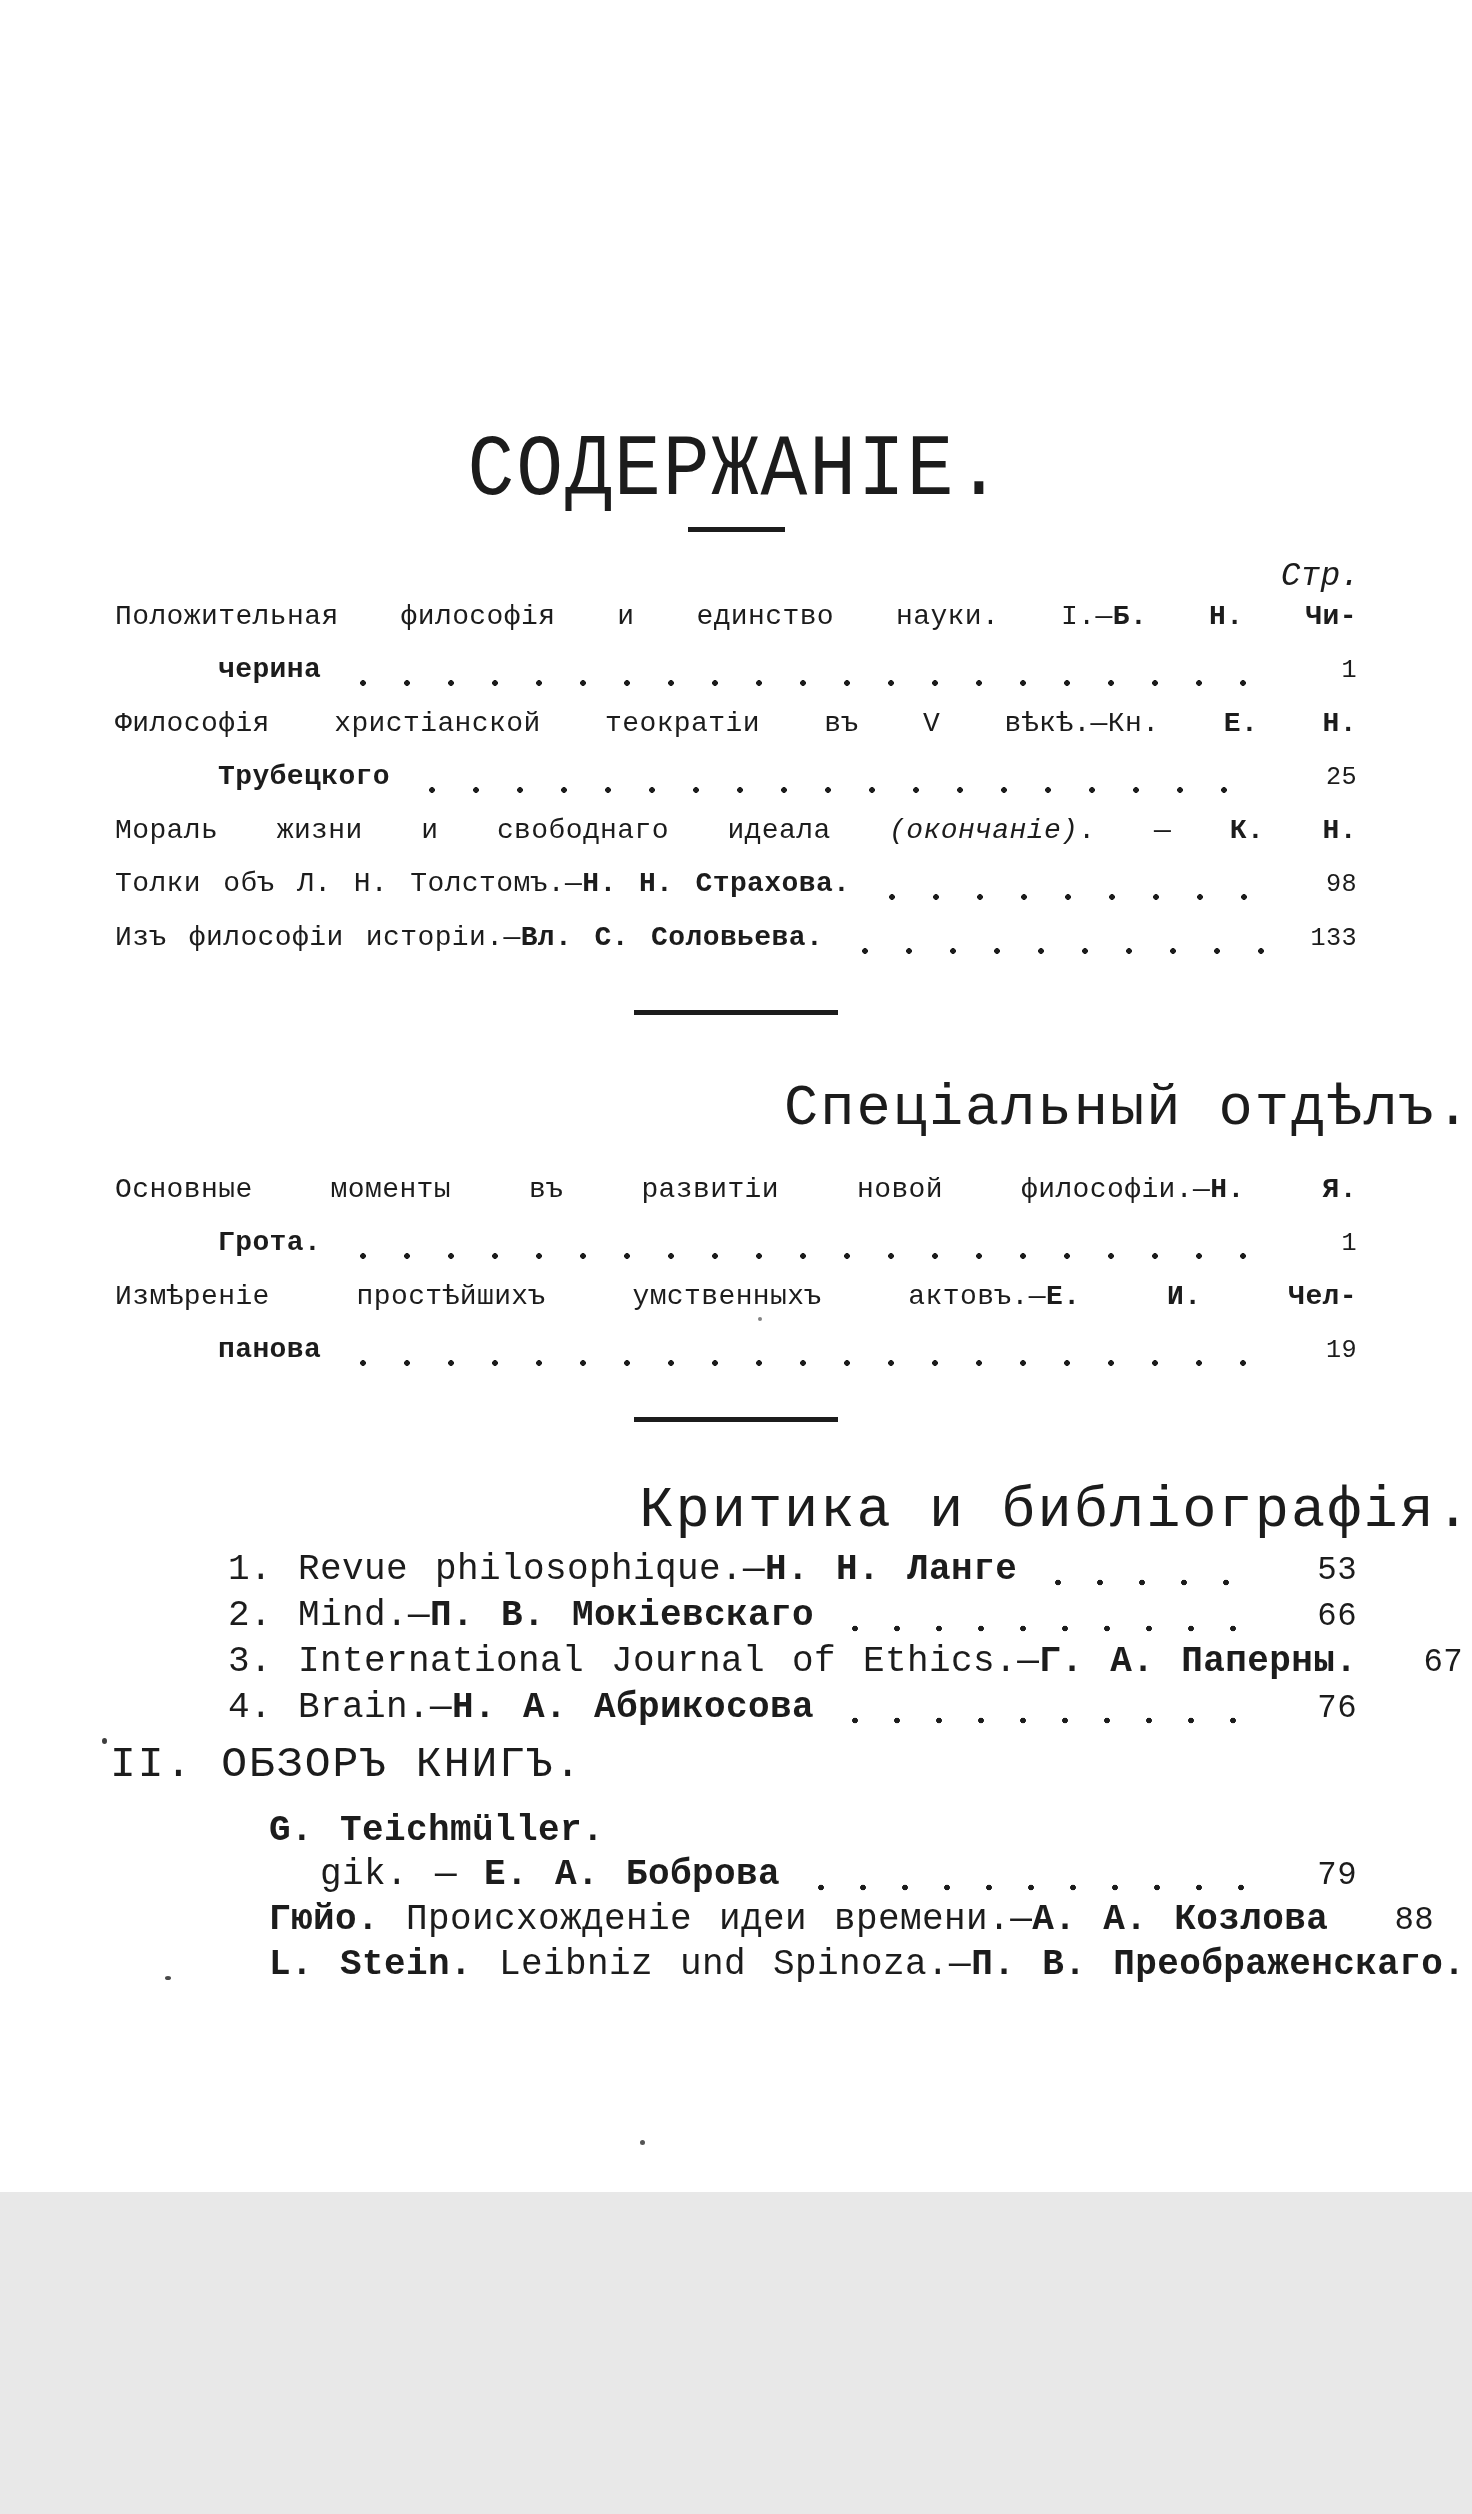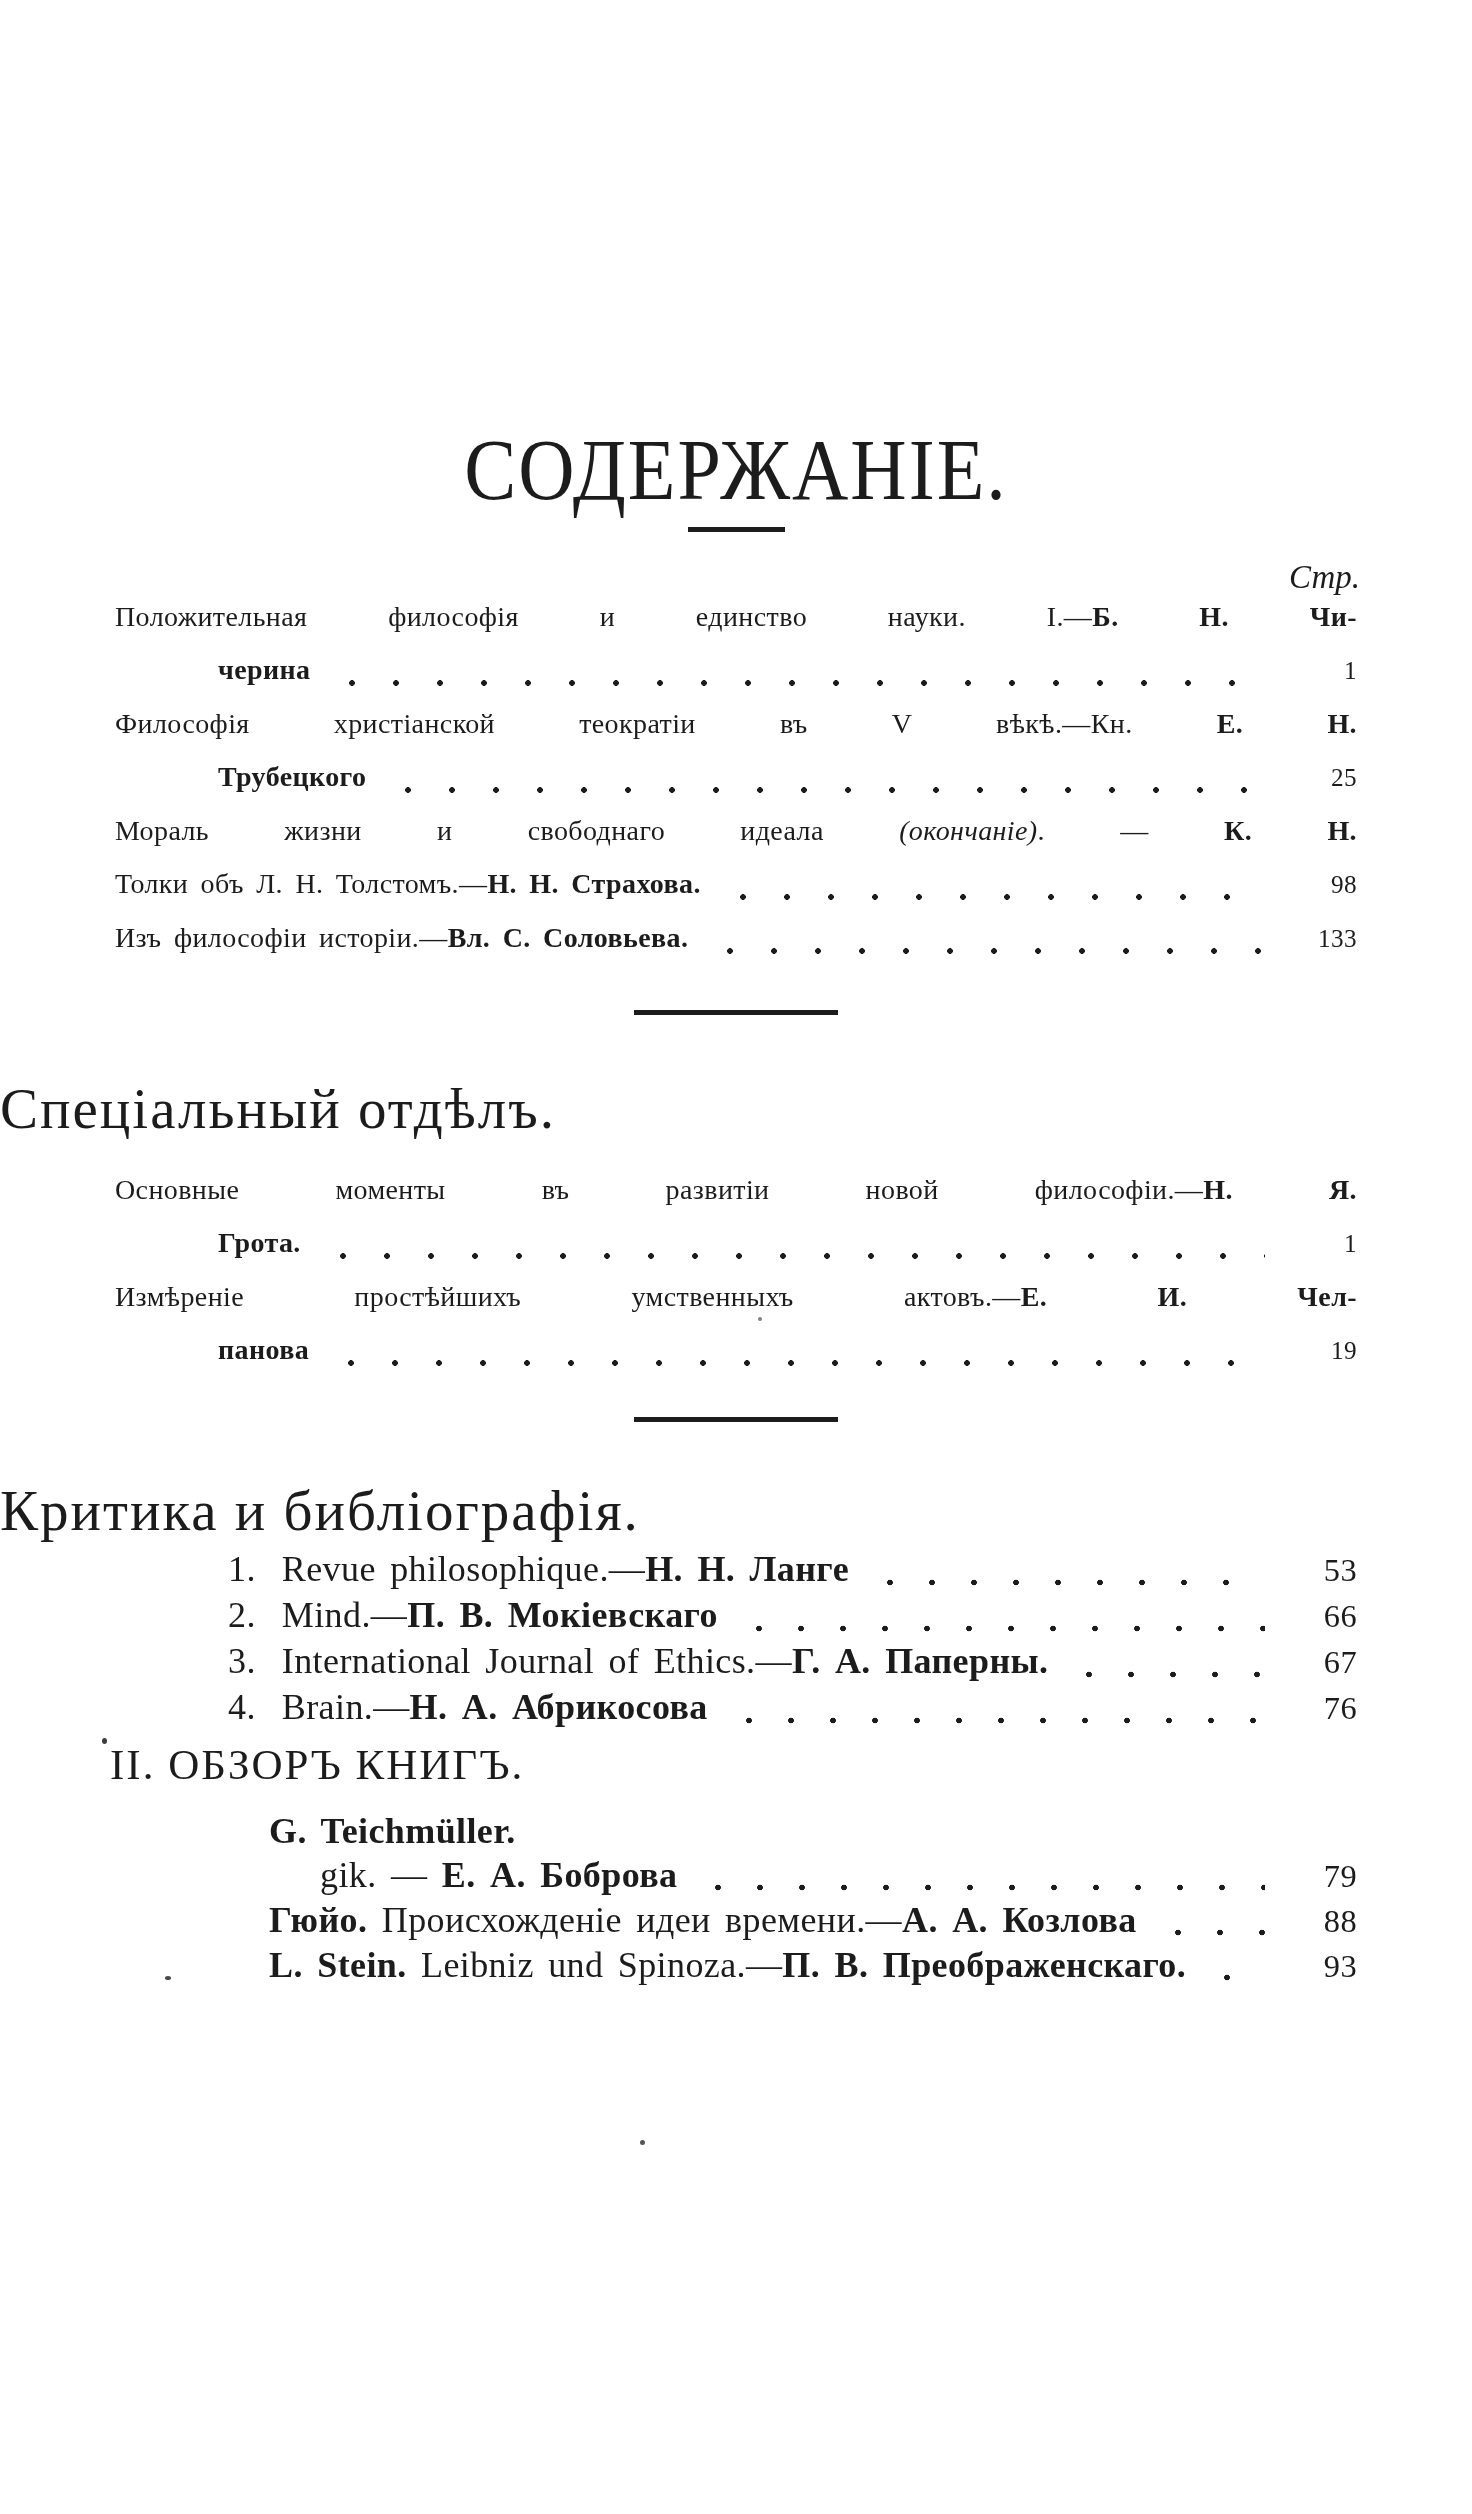--- a/index.html
+++ b/index.html
@@ -2,25 +2,25 @@
 <html><head>
 <meta charset="utf-8">
 <style>
   :root{
     --ink:#1c1c1c;
     --paper:#ffffff;
   }
   html,body{margin:0;padding:0;background:#e8e8e8;}
   .page{
     position:relative;
-    width:1472px;height:2514px;
+    width:1472px;height:2192px;
     margin:0 auto;
     background:var(--paper);
     color:var(--ink);
-    font-family:Liberation Serif, serif;
+    font-family:Liberation Mono, monospace;
     overflow:hidden;
   }
   
   .title{
     margin:418px 0 0 0;
     height:104px;line-height:104px;
     text-align:center;
     font-size:78px;font-weight:400;letter-spacing:2px;
     white-space:nowrap;
   }
@@ -35,21 +35,21 @@
     margin:24px 112px 0 0;
     line-height:42px;
     text-align:right;
     font-style:italic;
     font-size:33px;
   }
   
   .header{
     margin:58px 0 0 0;
     height:72px;line-height:72px;
-    text-align:left;
+    text-align:right;
     font-size:57px;font-weight:400;letter-spacing:2px;
     white-space:nowrap;
   }
   .header-3{margin-top:53px;}
   .subhead{
     margin:36px 0 0 110px;
     height:52px;line-height:52px;
     font-size:43px;letter-spacing:2px;
     white-space:nowrap;
   }

